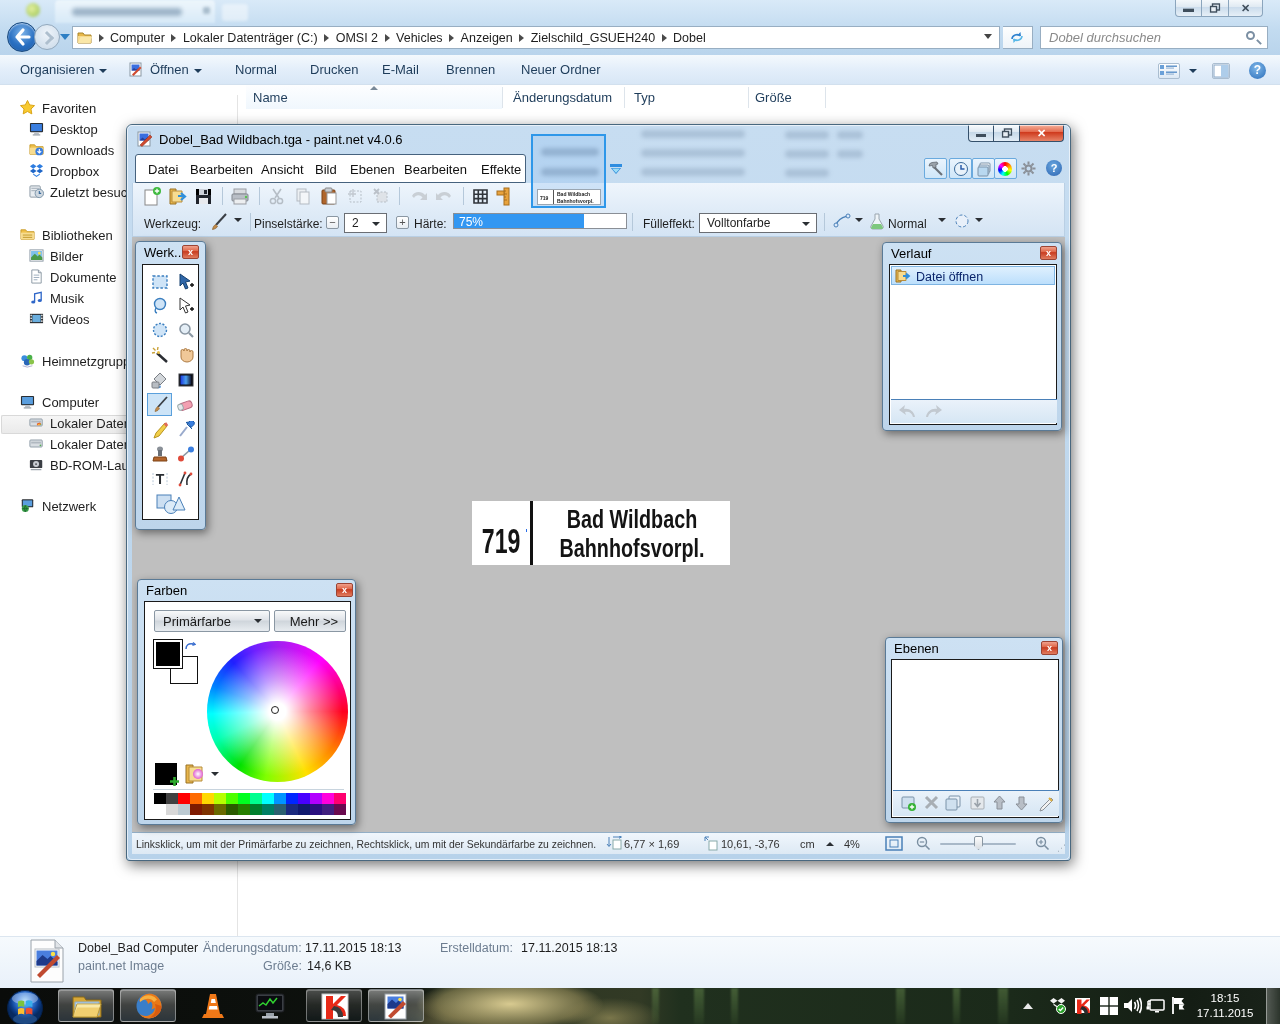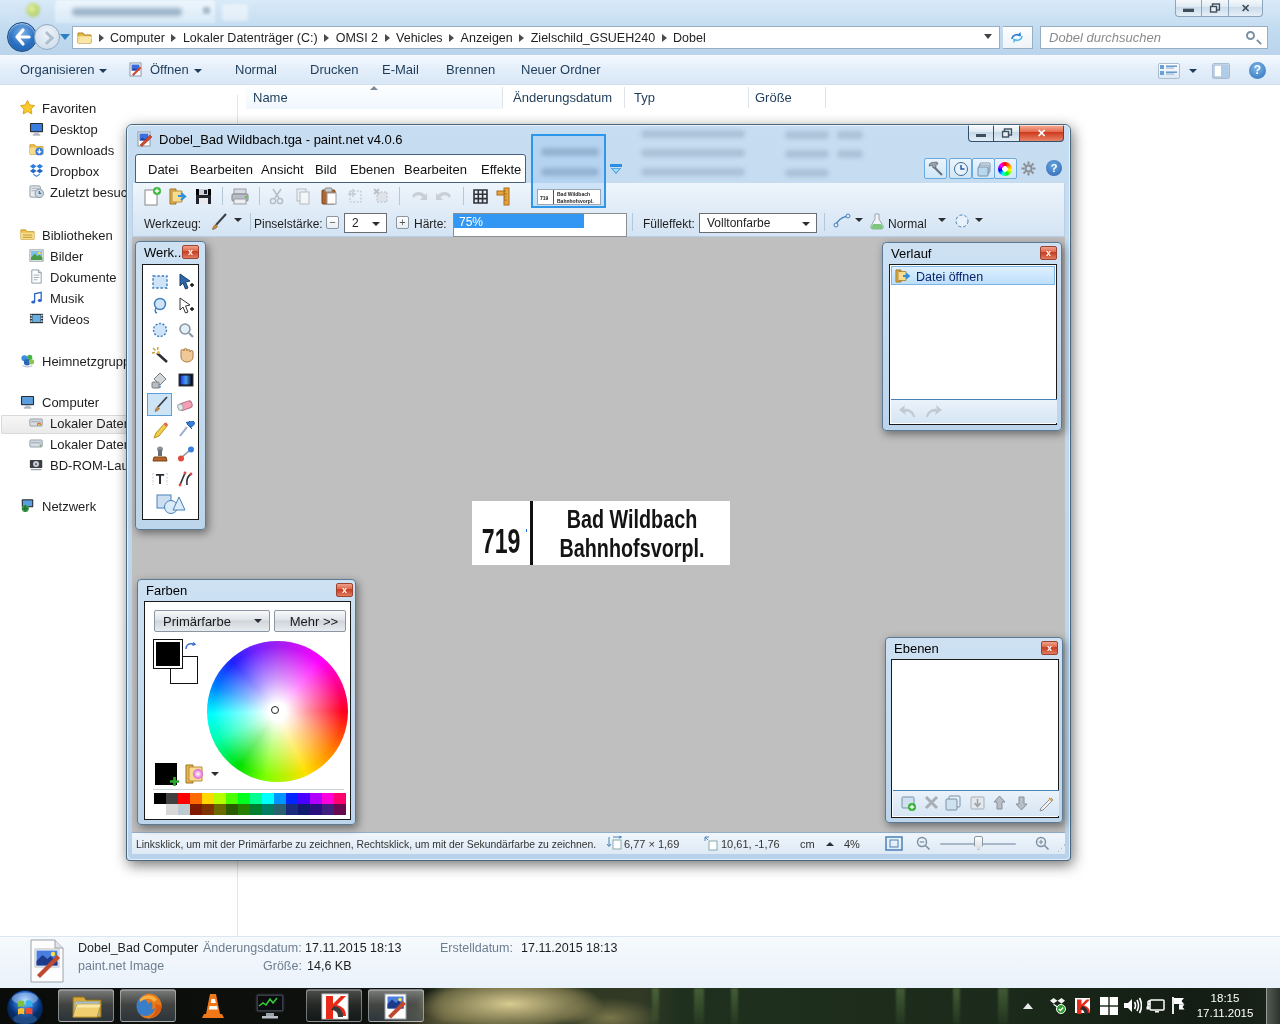--- a/index.html
+++ b/index.html
@@ -527,21 +527,21 @@
         <span class="drop" style="left:101px;top:8px;"></span>
         <span class="tsep" style="left:117px;top:3px;"></span>
         <span class="tlab" style="left:121px;">Pinselstärke:</span>
         <span class="pm" style="left:193px;top:6px;">−</span>
         <span class="combo" style="left:211px;top:3px;width:43px;">
             <b style="font-weight:normal;position:absolute;left:7px;top:2px;">2</b>
             <span class="drop" style="right:6px;top:8px;position:absolute;"></span>
           </span>
         <span class="pm" style="left:263px;top:6px;">+</span>
         <span class="tlab" style="left:281px;">Härte:</span>
-        <span id="haerte" style="position:absolute;left:320px;top:3px;width:174px;height:24px;background:#fff;border:1px solid #8a8f96;">
+        <span id="haerte" style="position:absolute;left:320px;top:3px;width:174px;height:16px;background:#fff;border:1px solid #8a8f96;">
             <span style="position:absolute;left:0;top:0;width:130px;height:14px;background:#3297f2;"></span>
             <span style="position:absolute;left:5px;top:1px;color:#fff;font-size:12px;">75%</span>
           </span>
         <span class="tsep" style="left:499px;top:3px;"></span>
         <span class="tlab" style="left:510px;">Fülleffekt:</span>
         <span class="combo" style="left:566px;top:3px;width:118px;">
             <b style="font-weight:normal;position:absolute;left:7px;top:2px;">Volltonfarbe</b>
             <span class="drop" style="right:6px;top:8px;position:absolute;"></span>
           </span>
         <span class="tsep" style="left:691px;top:3px;"></span>
@@ -577,21 +577,21 @@
       <span class="sico" style="left:474px;top:3px;"><svg width="16" height="15" viewBox="0 0 16 15">
             <path d="M3 1 v9 M1 8 l2 2.5 2 -2.5" stroke="#4a80b8" fill="none"></path>
             <rect x="7" y="4" width="8" height="9" fill="#fff" stroke="#8aa"></rect>
             <path d="M7 1 h8 M13 0 l2.5 1 -2.5 1.3" stroke="#4a80b8" fill="none"></path>
           </svg></span>
       <span style="position:absolute;left:492px;top:5px;">6,77 × 1,69</span>
       <span class="sico" style="left:572px;top:3px;"><svg width="14" height="15" viewBox="0 0 14 15">
             <path d="M1 1 l4 0 M1 1 l0 4 M1 1 l3 3" stroke="#4a80b8" fill="none"></path>
             <rect x="5" y="5" width="8" height="9" fill="#fff" stroke="#8aa"></rect>
           </svg></span>
-      <span style="position:absolute;left:589px;top:5px;">10,61, -1,76</span>
+      <span style="position:absolute;left:589px;top:5px;">10,61, -3,76</span>
       <span style="position:absolute;left:668px;top:5px;">cm</span>
       <span class="drop" style="left:694px;top:9px;transform:rotate(180deg);"></span>
       <span style="position:absolute;left:712px;top:5px;">4%</span>
       <span class="sico" style="left:753px;top:3px;"><svg width="18" height="15" viewBox="0 0 18 15">
             <rect x="1" y="1" width="16" height="13" fill="none" stroke="#4a80b8" stroke-width="1.5"></rect>
             <rect x="5" y="4" width="8" height="7" fill="none" stroke="#4a80b8"></rect>
           </svg></span>
       <span class="sico" style="left:784px;top:3px;"><svg width="15" height="15" viewBox="0 0 15 15">
             <circle cx="6" cy="6" r="4.5" fill="none" stroke="#7a8ea0" stroke-width="1.4"></circle>
             <path d="M9.5 9.5 l4 4" stroke="#7a8ea0" stroke-width="1.6"></path>

